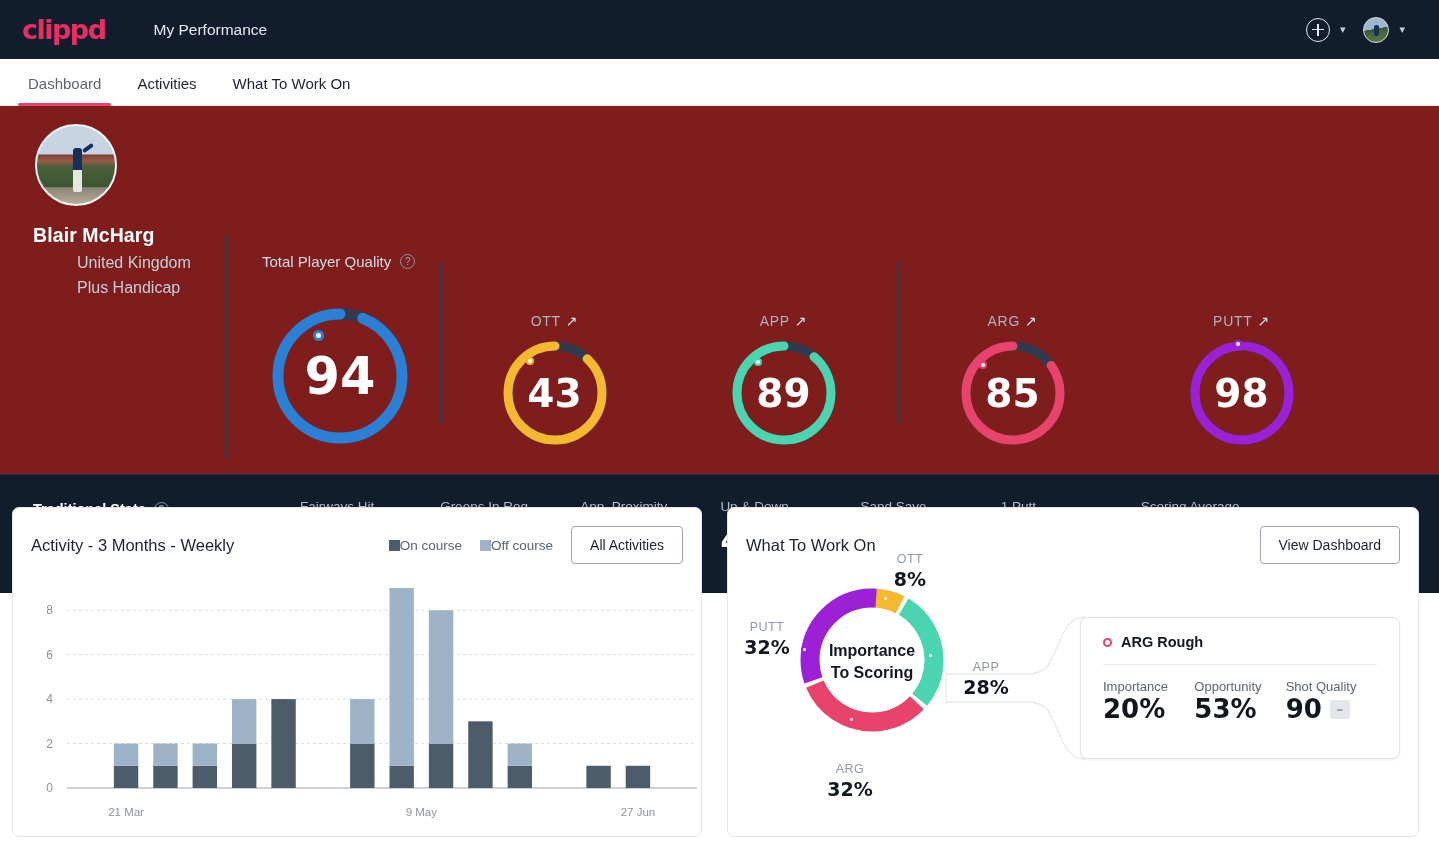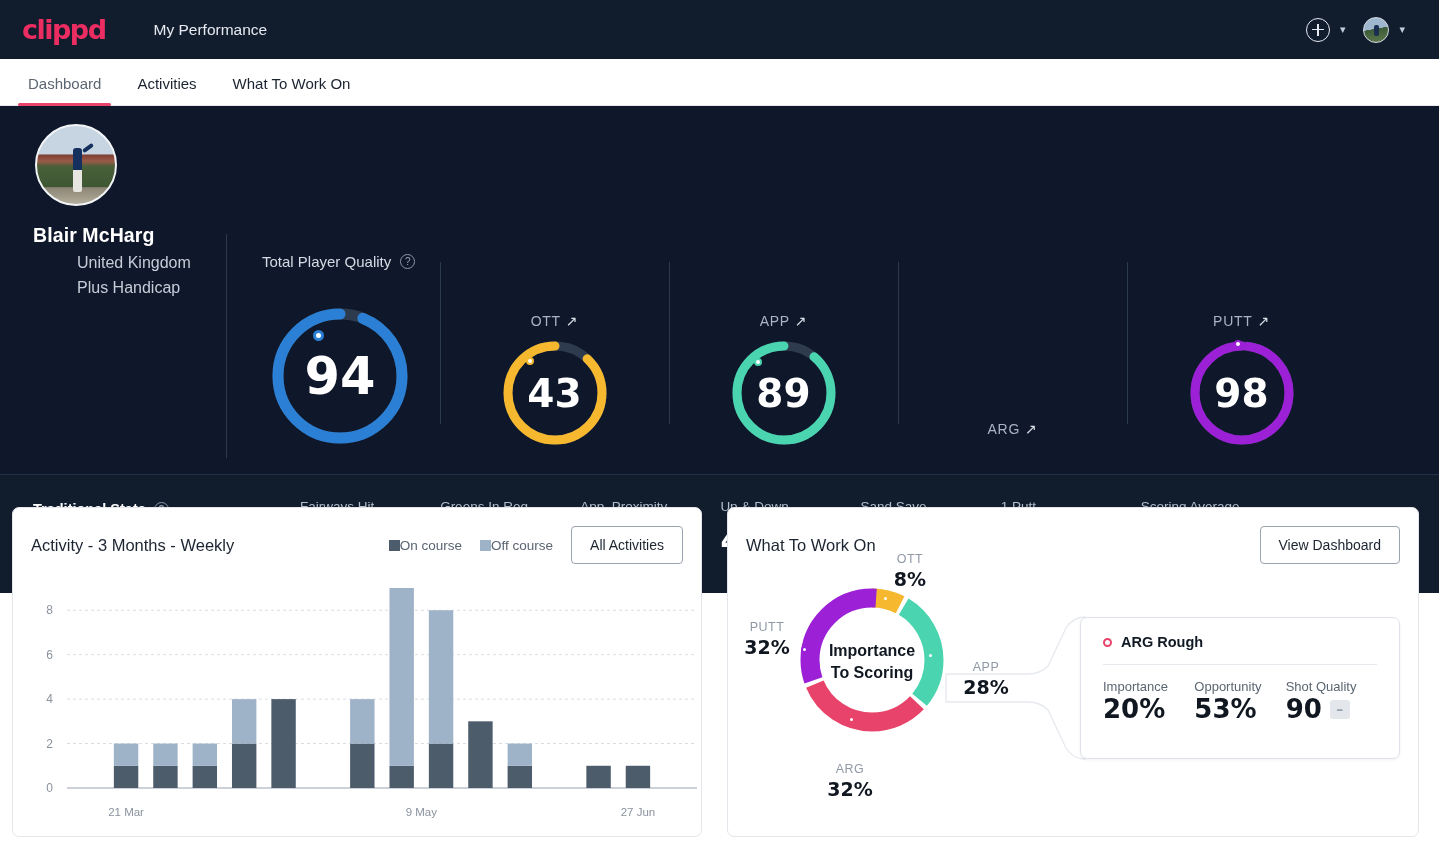--- a/index.html
+++ b/index.html
@@ -49,21 +49,21 @@
     padding: 0 18px 13px 18px; font-size: 15px; color: #1b2430;
     position: relative; cursor: pointer;
   }
   .tab.active { color: #5c6672; }
   .tab.active::after {
     content: ""; position: absolute; left: 8px; right: 8px; bottom: -1px;
     height: 3px; background: #e8436a; border-radius: 2px;
   }
 
   
-  .hero { background: #0f172a; height: 387px; position: relative; }
+  .hero { background: #7f1d1d; height: 387px; position: relative; }
 
   .profile { position: absolute; left: 33px; top: 18px; width: 190px; }
   .avatar-lg {
     width: 82px; height: 82px; border-radius: 50%; margin-left: 2px;
     border: 2px solid #f2f4f7; overflow: hidden; position: relative;
     background: linear-gradient(to bottom,#c7d5e2 0%,#c7d5e2 36%,#7e3f35 37%,#9a5a46 45%,#49603a 52%,#3e5632 78%,#8b8374 79%,#b5ae9c 100%);
   }
   .avatar-lg .fig {
     position: absolute; left: 36px; top: 22px; width: 9px; height: 30px;
     background: #16305e; border-radius: 3px 3px 0 0;
@@ -288,20 +288,28 @@
         </svg>
         <div class="val" style="font-size:39px;">89</div>
         <div class="dot" style="width:8px;height:8px;left:24px;top:19px;border:2.5px solid #4ad5b0;"></div>
       </div>
     </div>
 
     <div class="gauge-cell sub">
       <div class="gauge-title">
         <span>ARG</span>
         <span class="arrow-up">↗</span>
+      </div>
+      <div class="ring" style="width:108px;height:108px;">
+        <svg width="108" height="108" viewBox="0 0 108 108">
+          <circle cx="54" cy="54" r="47" fill="none" stroke="#2e3b4e" stroke-width="9"></circle>
+          <circle cx="54" cy="54" r="47" fill="none" stroke="#e8436a" stroke-width="9" stroke-dasharray="251 295.3" stroke-dashoffset="-44.3" stroke-linecap="round"></circle>
+        </svg>
+        <div class="val" style="font-size:39px;">85</div>
+        <div class="dot" style="width:8px;height:8px;left:20px;top:22px;border:2.5px solid #e8436a;"></div>
       </div>
     </div>
 
     <div class="gauge-cell sub">
       <div class="gauge-title">
         <span>PUTT</span>
         <span class="arrow-up">↗</span>
       </div>
       <div class="ring" style="width:108px;height:108px;">
         <svg width="108" height="108" viewBox="0 0 108 108">

